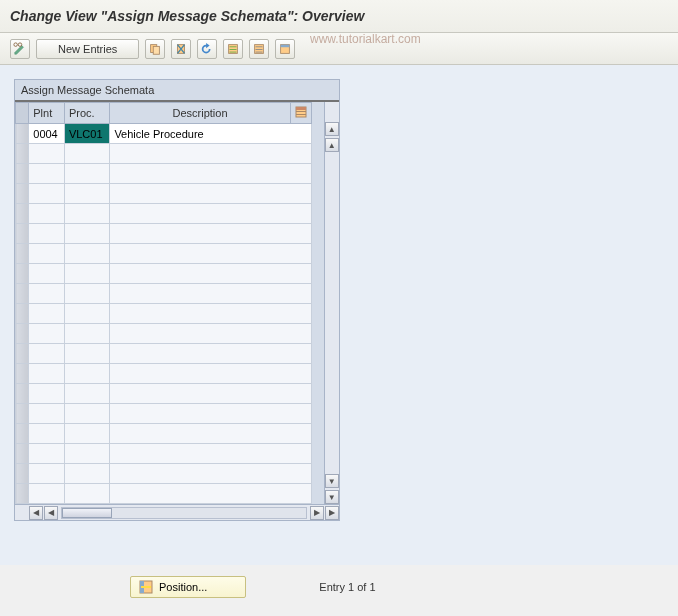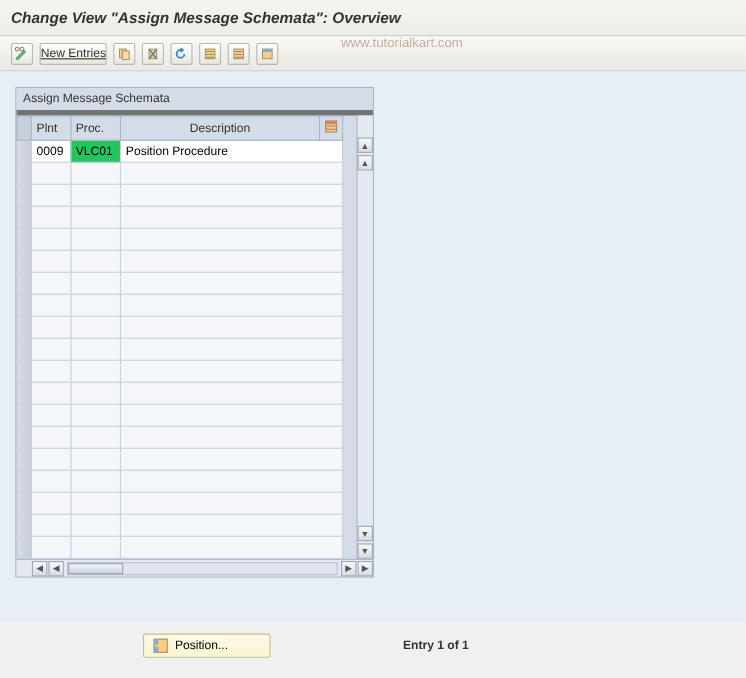--- a/index.html
+++ b/index.html
@@ -39,24 +39,23 @@
       background: linear-gradient(to bottom, #fefefe, #e8e8e0);
       border-radius: 2px;
       cursor: pointer;
       display: inline-flex;
       align-items: center;
       justify-content: center;
     }
     .toolbar-btn svg { width: 14px; height: 14px; }
     .new-entries-btn {
       width: auto;
-      padding: 2px 0;
+      padding: 2px 21px;
       font-size: 11px;
       color: #333;
-      text-decoration: underline;
     }
     .watermark {
       position: absolute;
       top: 32px;
       left: 310px;
       font-size: 12px;
       color: rgba(150, 100, 80, 0.5);
       font-family: Arial;
       pointer-events: none;
       z-index: 10;
@@ -69,21 +68,21 @@
     .table-container {
       width: 326px;
       background: #d4dce8;
       border: 1px solid #a8b4c8;
     }
     .table-title {
       background: #d4dce8;
       padding: 4px 6px;
       font-size: 11px;
       color: #333;
-      border-bottom: 5px solid #737373;
+      border-bottom: 2px solid #737373;
     }
     .table-wrapper {
       position: relative;
       display: flex;
       gap: 12px;
     }
     .data-table {
       border-collapse: collapse;
       width: 310px;
     }
@@ -115,21 +114,21 @@
       height: 20px;
       background: #fff;
       font-size: 11px;
     }
     .data-table td.row-selector {
       background: linear-gradient(to right, #d8dce4, #c8ccd4);
       width: 14px;
       cursor: pointer;
     }
     .data-table td.proc-cell {
-      background: #22c55e;
+      background: #0f766e;
     }
     .data-table tr.empty td {
       background: #f4f6fa;
     }
     .data-table tr.empty td.row-selector {
       background: linear-gradient(to right, #d8dce4, #c8ccd4);
     }
     .vscroll {
       width: 16px;
       background: #e4e8f0;
@@ -200,24 +199,23 @@
       border: 1px solid #c8c080;
       border-radius: 2px;
       font-size: 11px;
       cursor: pointer;
       display: inline-flex;
       align-items: center;
       gap: 6px;
     }
     .position-btn svg { width: 14px; height: 14px; }
     .entry-status {
-      margin-left: 120px;
+      margin-left: 73px;
       font-size: 11px;
       color: #333;
-      font-weight: bold;
     }
   </style>
 </head>
 <body>
 
 <div class="title-bar">
   <h1>Change View "Assign Message Schemata": Overview</h1>
 </div>
 
 <div class="toolbar">
@@ -291,23 +289,23 @@
                     <rect x="1" y="5" width="10" height="1" fill="#a86"></rect>
                     <rect x="1" y="8" width="10" height="1" fill="#a86"></rect>
                   </svg>
               </span>
             </th>
           </tr>
         </thead>
         <tbody id="table-body">
         <tr>
               <td class="row-selector"></td>
-              <td>0009</td>
+              <td>0004</td>
               <td class="proc-cell">VLC01</td>
-              <td colspan="2">Position Procedure</td>
+              <td colspan="2">Vehicle Procedure</td>
             </tr>
             <tr class="empty">
               <td class="row-selector"></td>
               <td></td>
               <td></td>
               <td colspan="2"></td>
             </tr>
             <tr class="empty">
               <td class="row-selector"></td>
               <td></td>

